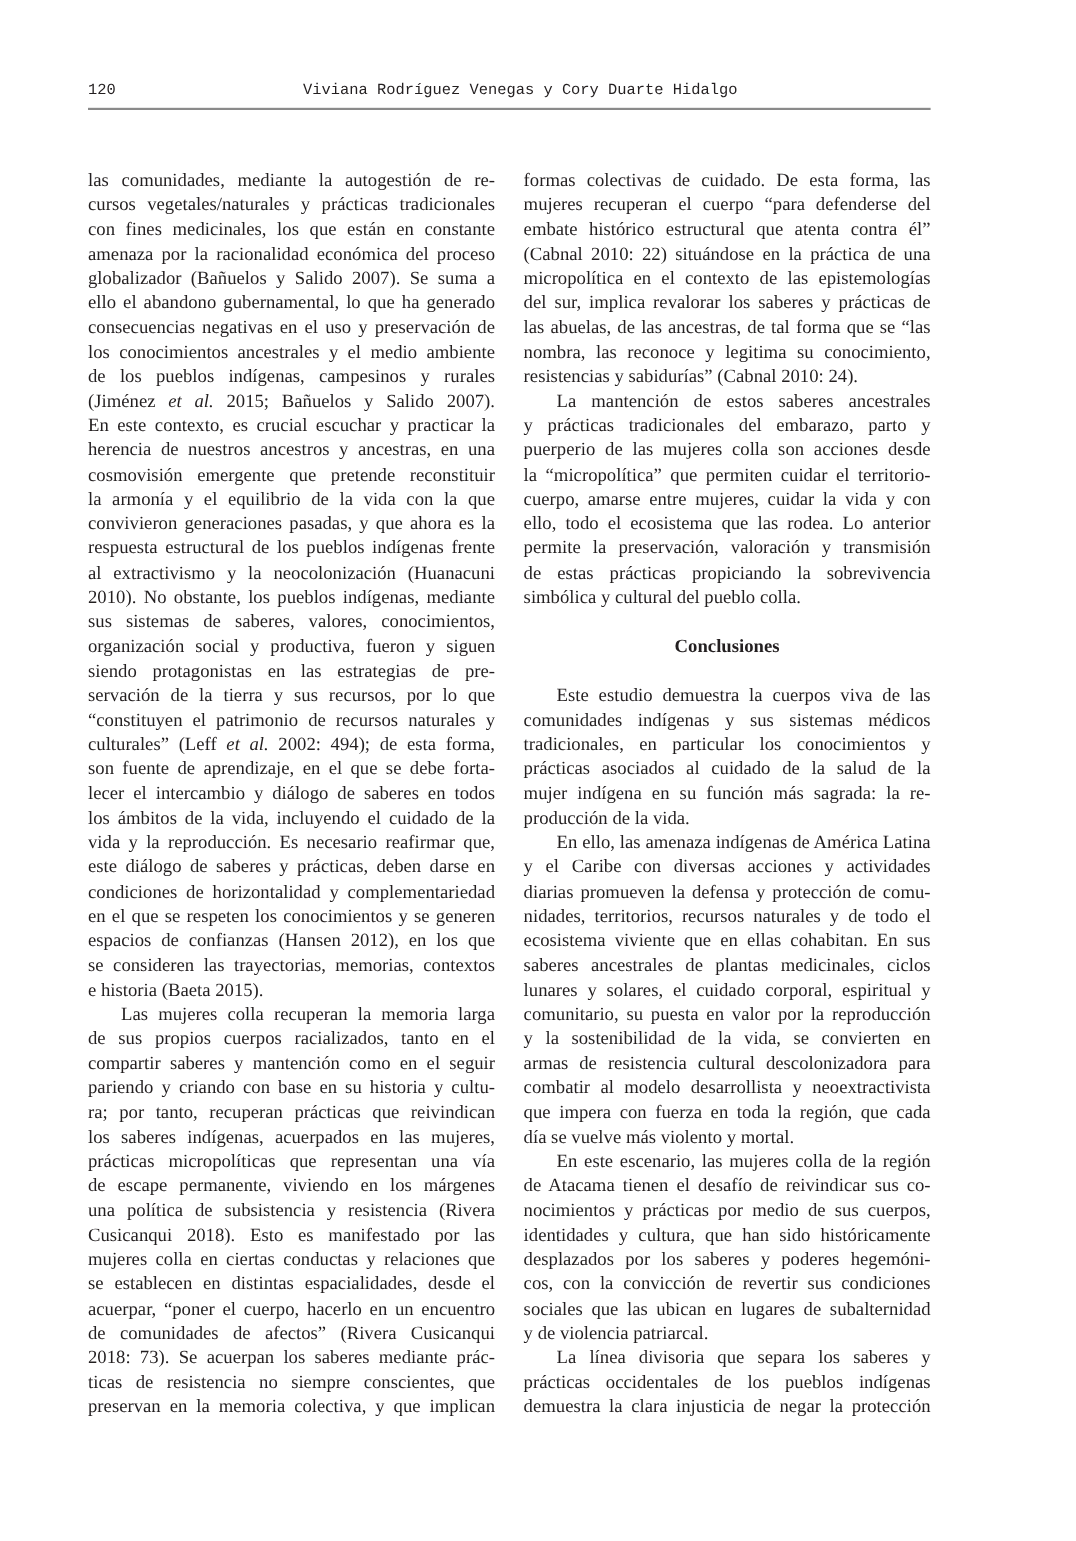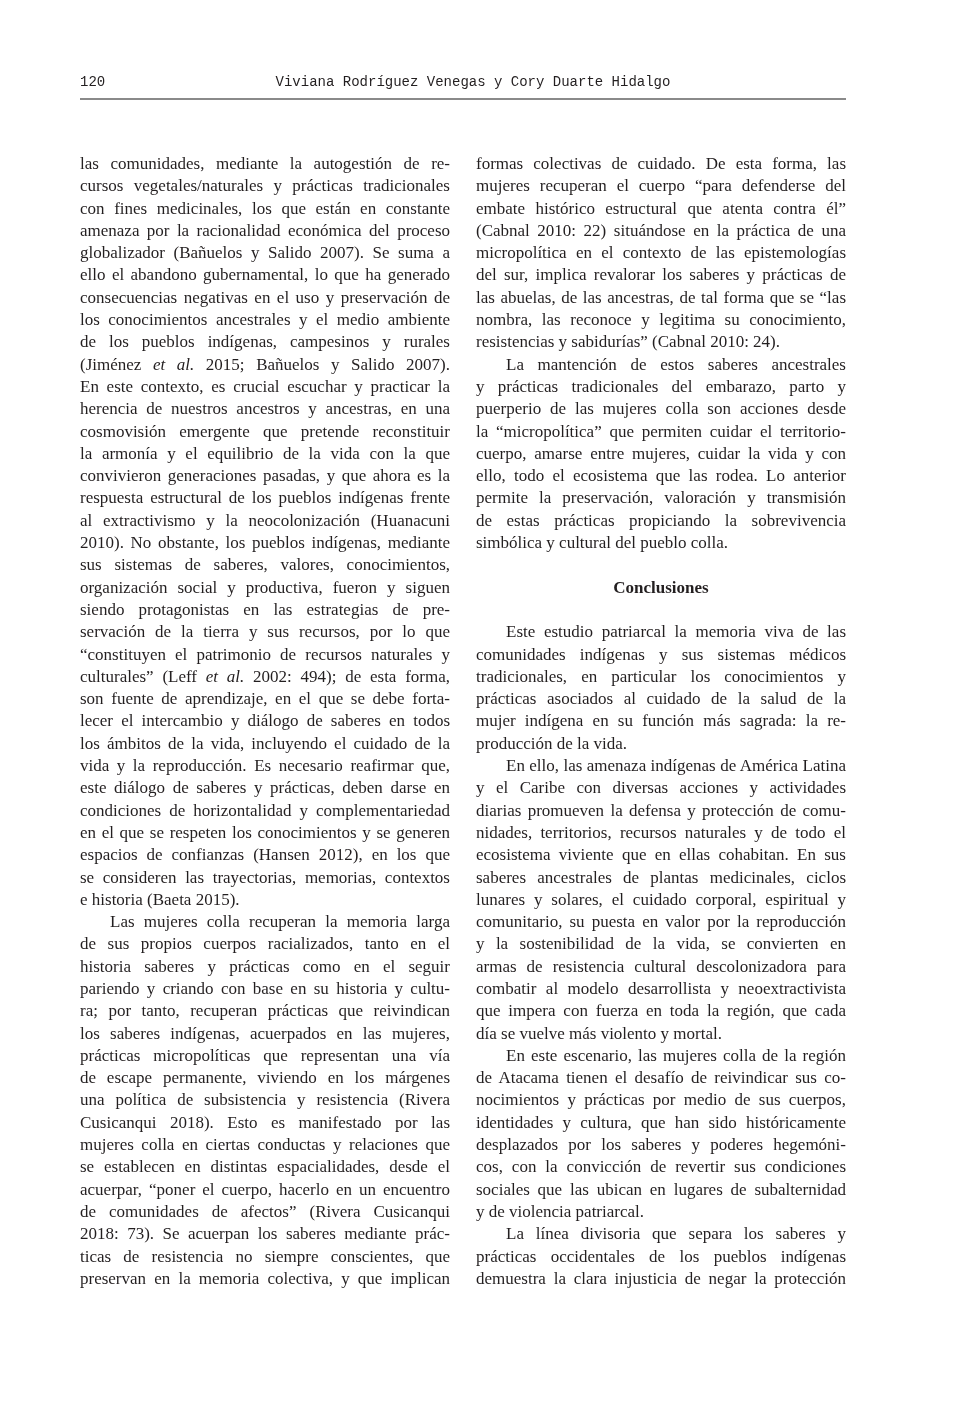--- a/index.html
+++ b/index.html
@@ -62,21 +62,21 @@
       <span class="ln">este diálogo de saberes y prácticas, deben darse en</span>
       <span class="ln">condiciones de horizontalidad y complementariedad</span>
       <span class="ln">en el que se respeten los conocimientos y se generen</span>
       <span class="ln">espacios de confianzas (Hansen 2012), en los que</span>
       <span class="ln">se consideren las trayectorias, memorias, contextos</span>
       <span class="ln last">e historia (Baeta 2015).</span>
     </div>
     <div class="para">
       <span class="ln indent">Las mujeres colla recuperan la memoria larga</span>
       <span class="ln">de sus propios cuerpos racializados, tanto en el</span>
-      <span class="ln">historia saberes y prácticas como en el seguir</span>
+      <span class="ln">compartir saberes y mantención como en el seguir</span>
       <span class="ln">pariendo y criando con base en su historia y cultu-</span>
       <span class="ln">ra; por tanto, recuperan prácticas que reivindican</span>
       <span class="ln">los saberes indígenas, acuerpados en las mujeres,</span>
       <span class="ln">prácticas micropolíticas que representan una vía</span>
       <span class="ln">de escape permanente, viviendo en los márgenes</span>
       <span class="ln">una política de subsistencia y resistencia (Rivera</span>
       <span class="ln">Cusicanqui 2018). Esto es manifestado por las</span>
       <span class="ln">mujeres colla en ciertas conductas y relaciones que</span>
       <span class="ln">se establecen en distintas espacialidades, desde el</span>
       <span class="ln">acuerpar, “poner el cuerpo, hacerlo en un encuentro</span>
@@ -106,21 +106,21 @@
       <span class="ln">cuerpo, amarse entre mujeres, cuidar la vida y con</span>
       <span class="ln">ello, todo el ecosistema que las rodea. Lo anterior</span>
       <span class="ln">permite la preservación, valoración y transmisión</span>
       <span class="ln">de estas prácticas propiciando la sobrevivencia</span>
       <span class="ln last">simbólica y cultural del pueblo colla.</span>
     </div>
     <span class="gap"></span>
     <span class="heading">Conclusiones</span>
     <span class="gap"></span>
     <div class="para">
-      <span class="ln indent">Este estudio patriarcal la memoria viva de las</span>
+      <span class="ln indent">Este estudio demuestra la cuerpos viva de las</span>
       <span class="ln">comunidades indígenas y sus sistemas médicos</span>
       <span class="ln">tradicionales, en particular los conocimientos y</span>
       <span class="ln">prácticas asociados al cuidado de la salud de la</span>
       <span class="ln">mujer indígena en su función más sagrada: la re-</span>
       <span class="ln last">producción de la vida.</span>
     </div>
     <div class="para">
       <span class="ln indent">En ello, las amenaza indígenas de América Latina</span>
       <span class="ln">y el Caribe con diversas acciones y actividades</span>
       <span class="ln">diarias promueven la defensa y protección de comu-</span>

